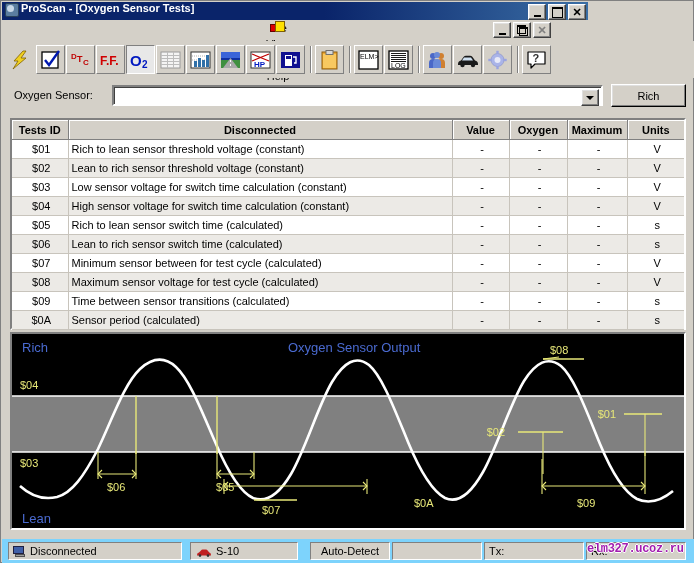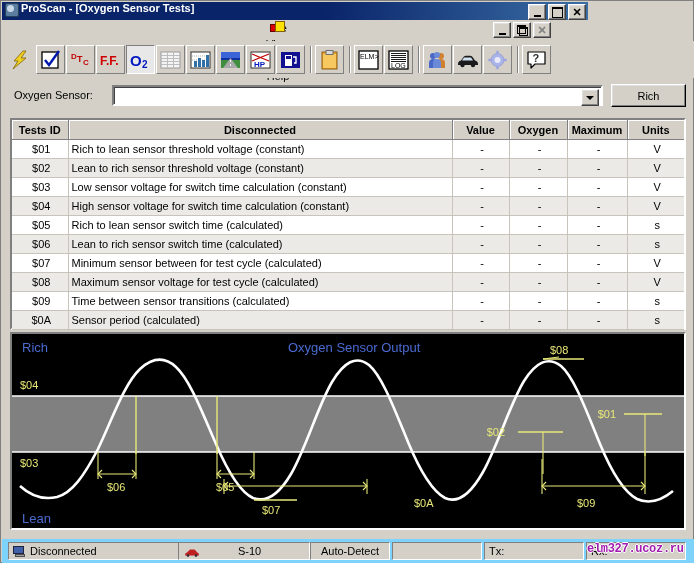--- a/index.html
+++ b/index.html
@@ -591,21 +591,21 @@
   </div>
 
   <div class="statusbar">
     <div class="spanel" style="left:6px;width:174px;">
       <span class="pcicon">
           <span class="scr"></span>
           <span class="base"></span>
         </span>
       <span class="txt">Disconnected</span>
     </div>
-    <div class="spanel" style="left:176px;width:132px;gap:34px;">
+    <div class="spanel" style="left:188px;width:108px;">
       <span class="caricon">
         <svg width="16" height="9" viewBox="0 0 16 9">
           <path d="M1 7 q0-2 2-2.4 L5 2.4 Q5.6 1.6 6.6 1.6 h3.4 q1 0 1.6 0.8 L13.3 4.6 Q15 5 15 7 v0.6 h-14 z" fill="#c02020"></path>
           <circle cx="4" cy="7.6" r="1.3" fill="#303030"></circle>
             <circle cx="12" cy="7.6" r="1.3" fill="#303030"></circle>
         </svg>
       </span>
       <span class="txt">S-10</span>
     </div>
     <div class="spanel center" style="left:308px;width:80px;">

